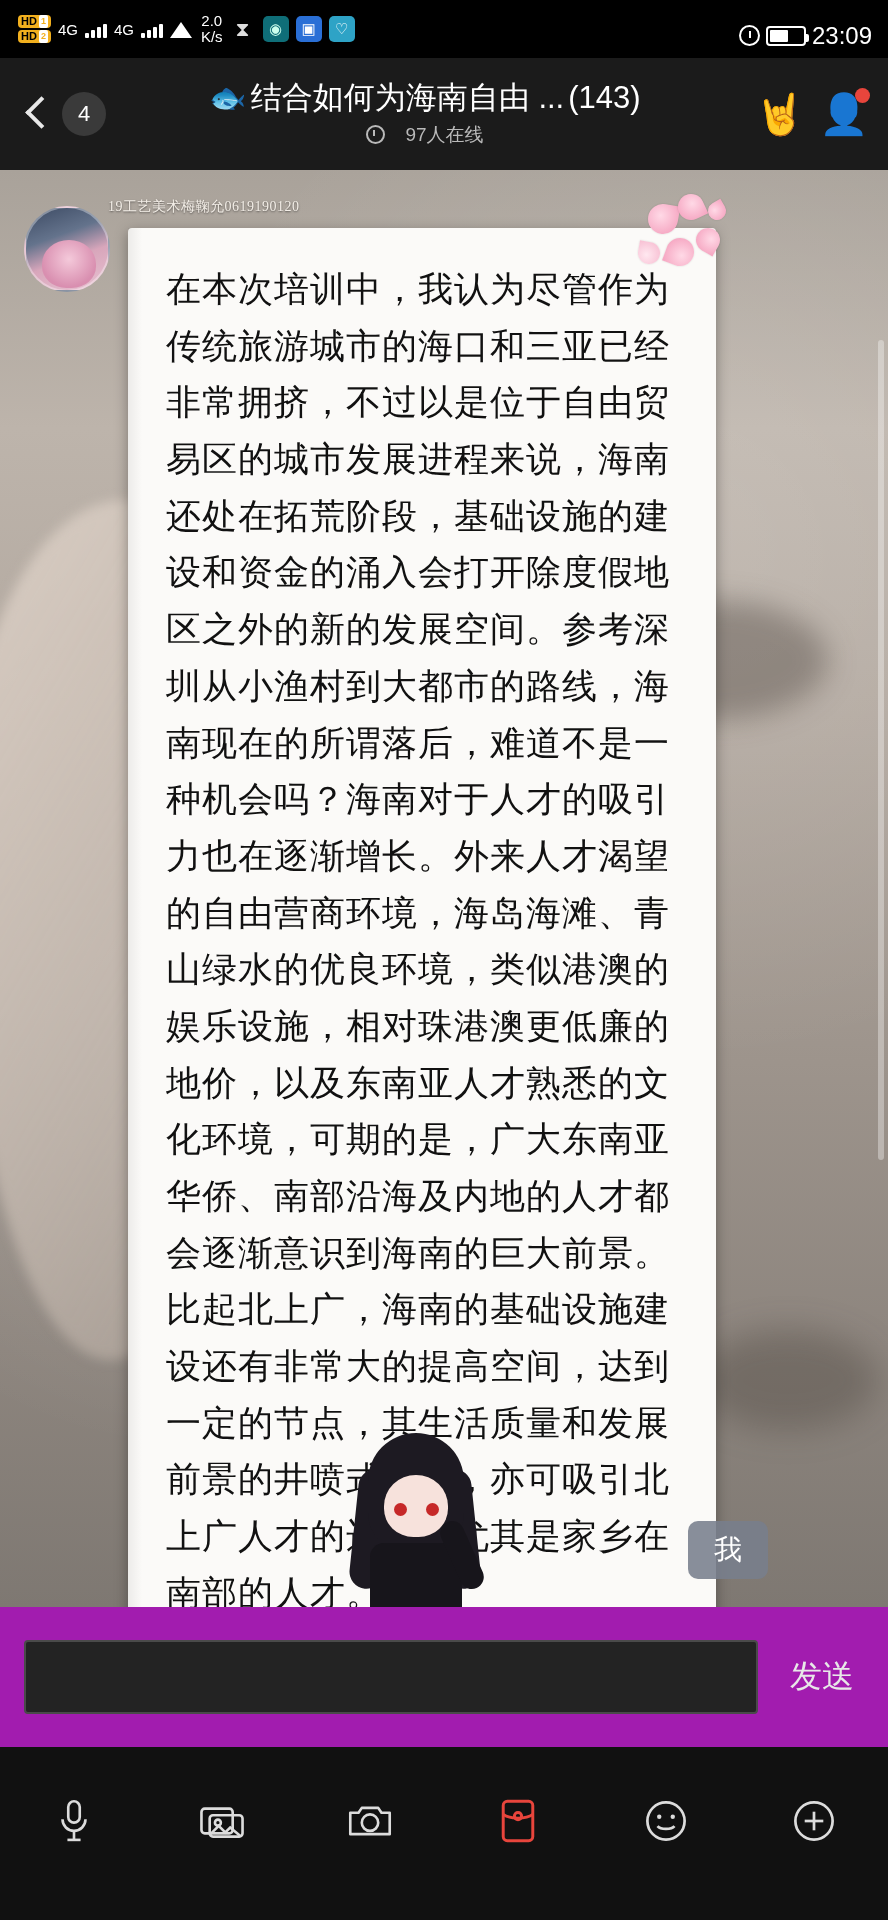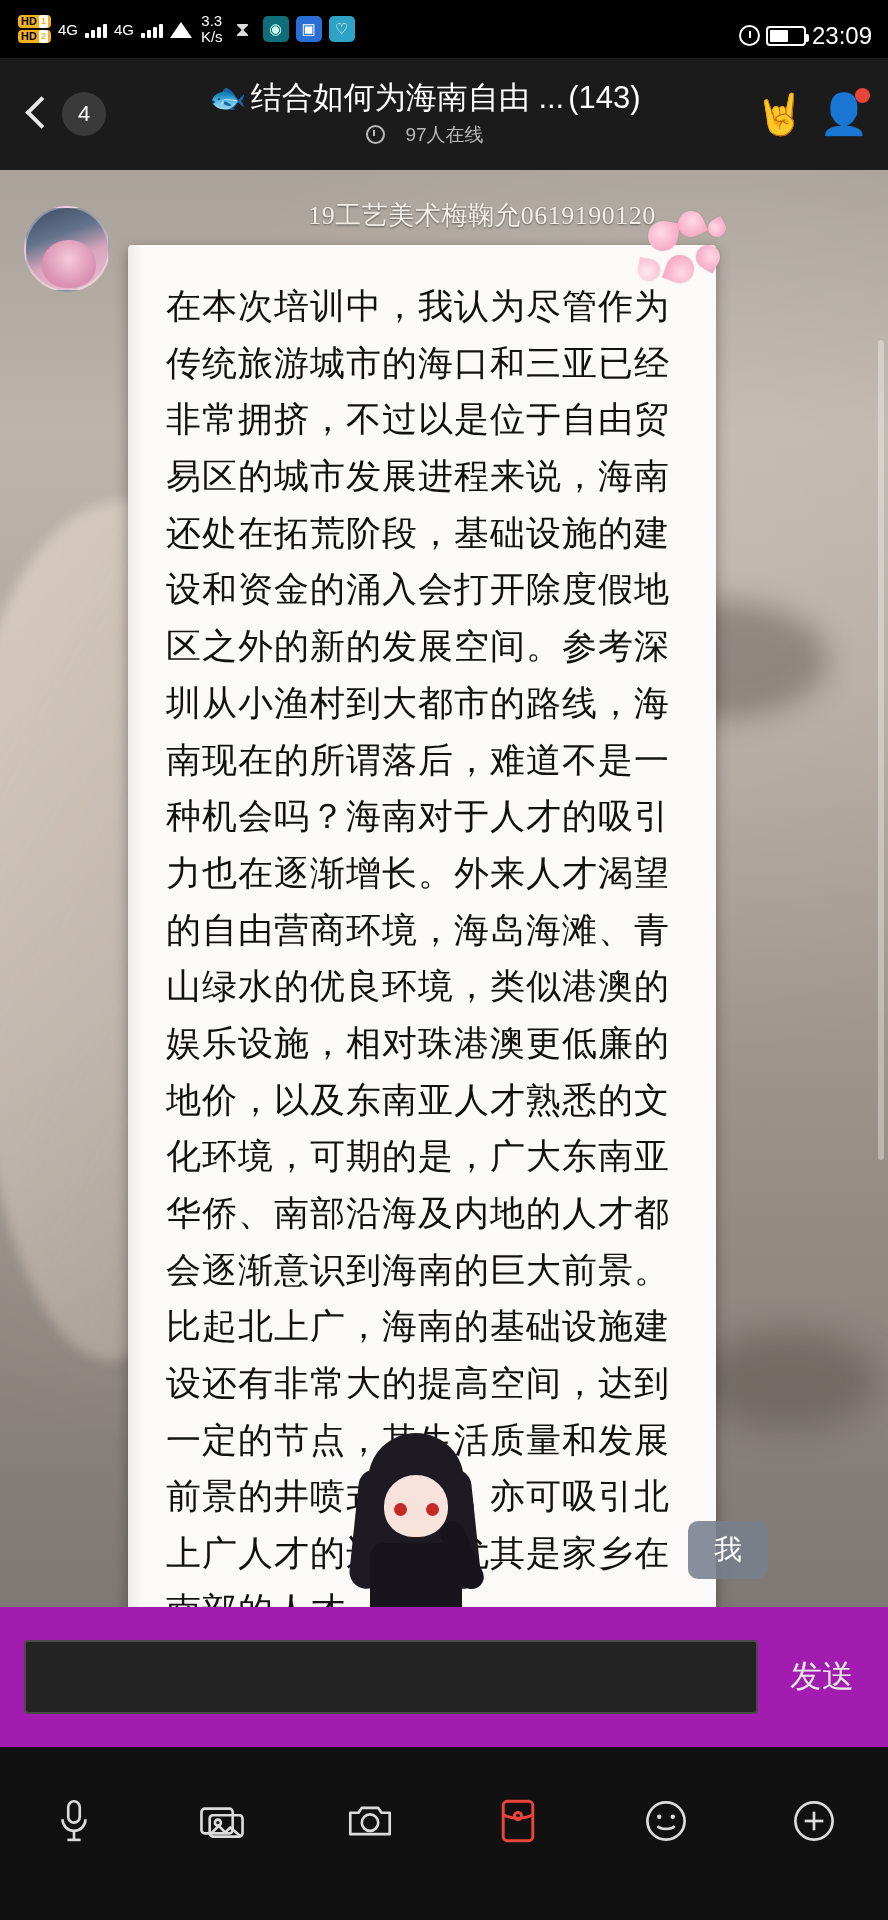--- a/index.html
+++ b/index.html
@@ -148,27 +148,26 @@
     overflow:hidden;
     background: linear-gradient(160deg,#3c4a63 0%, #64738c 35%, #d8a6bb 60%, #e8c2d2 100%);
     border: 2px solid rgba(255,255,255,0.35);
   }
   .avatar .fig {
     position:absolute; left: 16px; bottom: 2px; width: 54px; height: 48px;
     background: radial-gradient(circle at 50% 40%, #f4c9da, #d98fb0 70%);
     border-radius: 50% 50% 45% 45%;
   }
   .sender-name {
-    margin-left: 76px;
+    margin-left: 108px;
     color: #f4efe8;
-    font-size: 26px;
+    font-size: 14px;
     text-shadow: 0 1px 2px rgba(0,0,0,0.5);
     font-family: "Liberation Serif", serif;
     letter-spacing: 0.5px;
-    text-align: center;
   }
   .note-card {
     position: relative;
     margin: 12px 0 0 128px;
     width: 588px;
     background: #fbfaf8;
     border-radius: 4px;
     box-shadow: 0 4px 14px rgba(0,0,0,0.35);
     padding: 34px 34px 18px 38px;
     min-height: 1120px;
@@ -313,21 +312,21 @@
         </span>
       <span class="sig-txt">4G</span>
       <span class="bars">
           <i></i>
           <i></i>
           <i></i>
           <i></i>
         </span>
       <span class="wifi"></span>
       <span class="kbs">
-        <span>3.3</span><br>
+        <span>2.0</span><br>
         <span>K/s</span>
       </span>
       <span class="icon-sq ic-hour">⧗</span>
       <span class="icon-sq ic-teal">◉</span>
       <span class="icon-sq ic-blue">▣</span>
       <span class="icon-sq ic-heart">♡</span>
     </div>
     <div class="sb-right">
       <span class="alarm"></span>
       <span class="batt">

